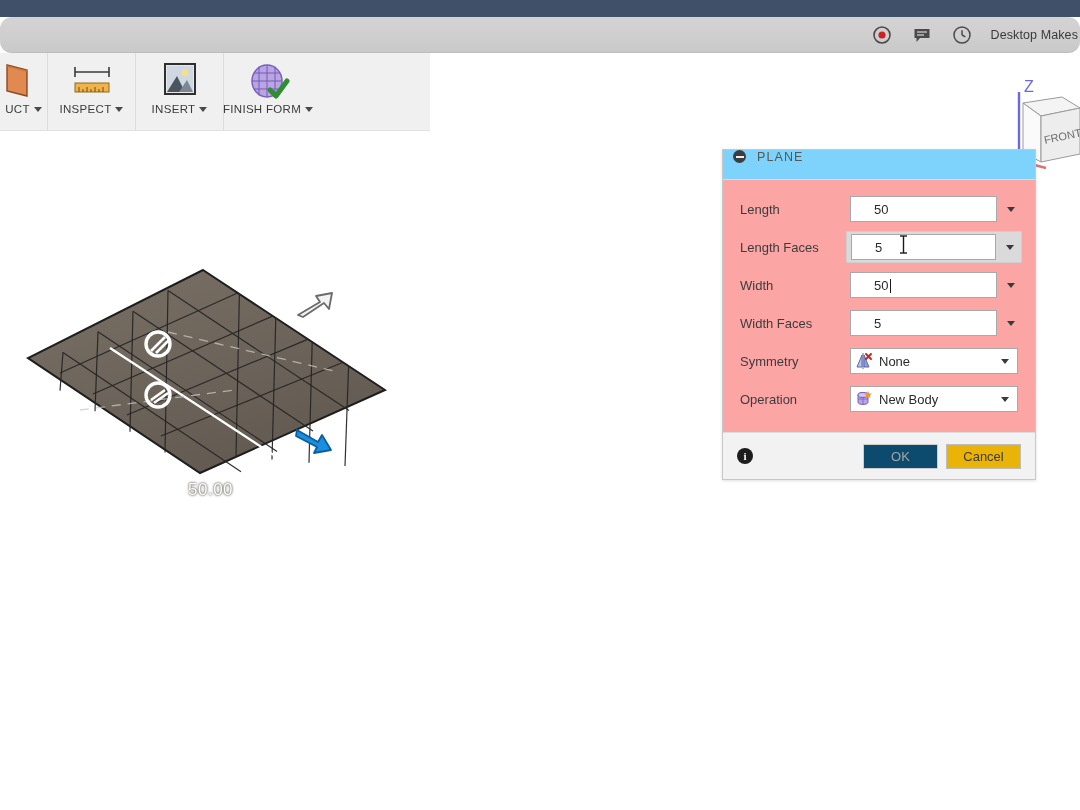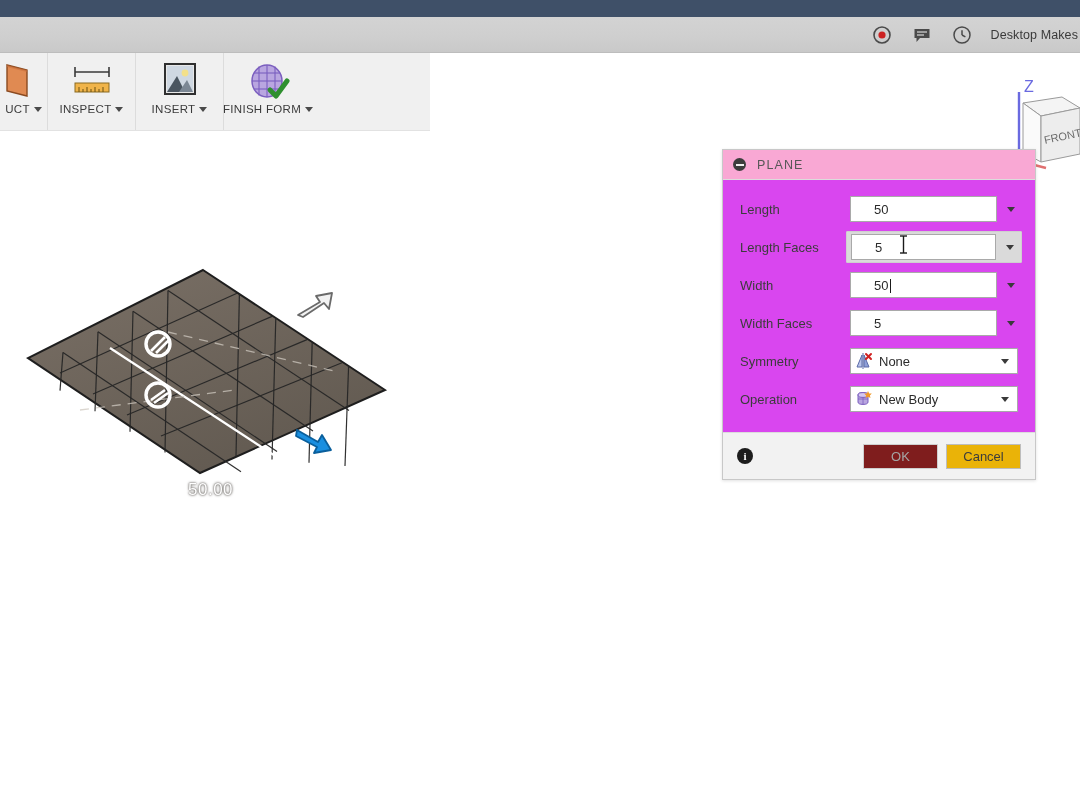--- a/index.html
+++ b/index.html
@@ -27,20 +27,21 @@
     background: #3f5068;
   }
 
   
   .header {
     position: absolute;
     left: 0; top: 17px;
     width: 1080px; height: 35px;
     background: linear-gradient(to bottom, #d3d3d3 0%, #cfcfcf 55%, #c9c9c9 100%);
     border-bottom: 1px solid #bdbdbd;
+    border-radius: 12px;
   }
   .header-right {
     position: absolute;
     right: 0; top: 0;
     height: 35px;
     display: flex;
     align-items: center;
     gap: 18px;
     padding-right: 0px;
   }
@@ -171,24 +172,24 @@
     position: absolute;
     left: 722px; top: 149px;
     width: 312px;
     background: #f5f5f5;
     border: 1px solid #c8c8c8;
     box-shadow: 0 1px 3px rgba(0,0,0,0.12);
     font-size: 13px;
   }
   .dlg-title {
     height: 29px;
-    background: #f9a8d4;
+    background: #7dd3fc;
     border-bottom: 1px solid #dcdcdc;
     display: flex;
-    align-items: center;
+    align-items: flex-start;
     padding-left: 10px;
     gap: 11px;
   }
   .collapse-dot {
     width: 13px; height: 13px;
     border-radius: 50%;
     background: #3d3d3d;
     position: relative;
     cursor: pointer;
     flex: none;
@@ -201,21 +202,21 @@
     background: #f0f0f0;
   }
   .dlg-title-text {
     font-size: 12.5px;
     color: #575757;
     letter-spacing: 1.1px;
   }
 
   .dlg-body {
     padding: 10px 17px 14px 17px;
-    background: #d946ef;
+    background: #fca5a5;
   }
   .row {
     display: flex;
     align-items: center;
     height: 38px;
   }
   .row-label {
     width: 110px;
     font-size: 13px;
     color: #3c3c3c;
@@ -314,21 +315,21 @@
     font-size: 13px;
     display: flex;
     align-items: center;
     justify-content: center;
     cursor: pointer;
     color: #3c3c3c;
     box-sizing: border-box;
   }
   .btn.disabled {
     color: #a5a5a5;
-    background: #7f1d1d;
+    background: #0c4a6e;
     border-color: #cfcfcf;
     cursor: default;
   }
 </style>
 </head>
 <body>
 
 <div id="app">
 
   <div class="titlebar"></div>

